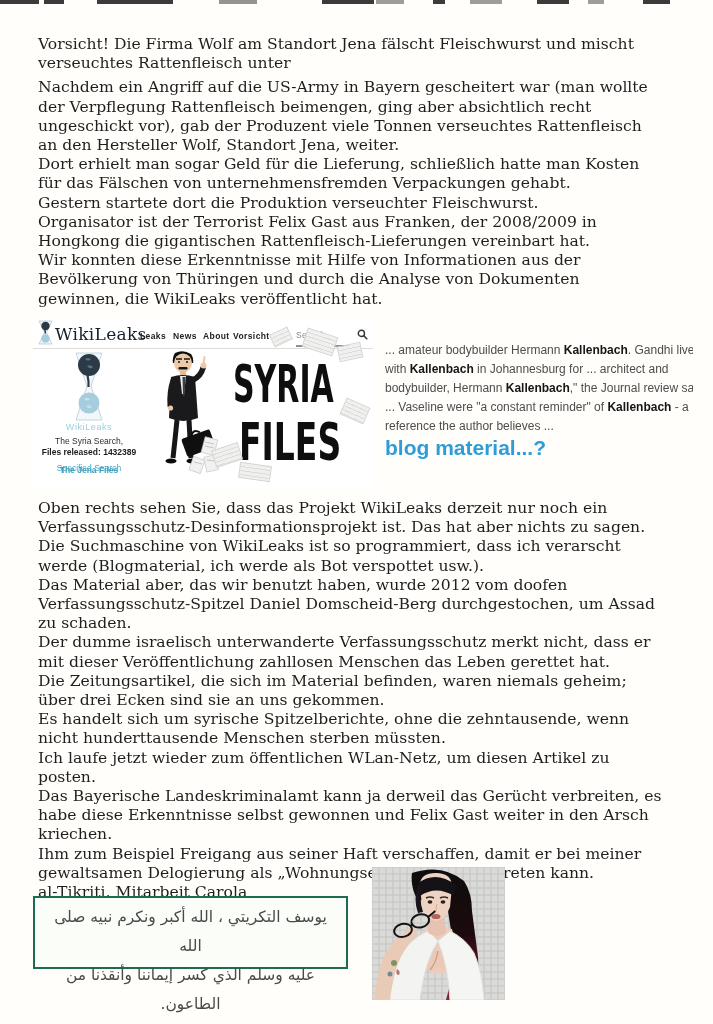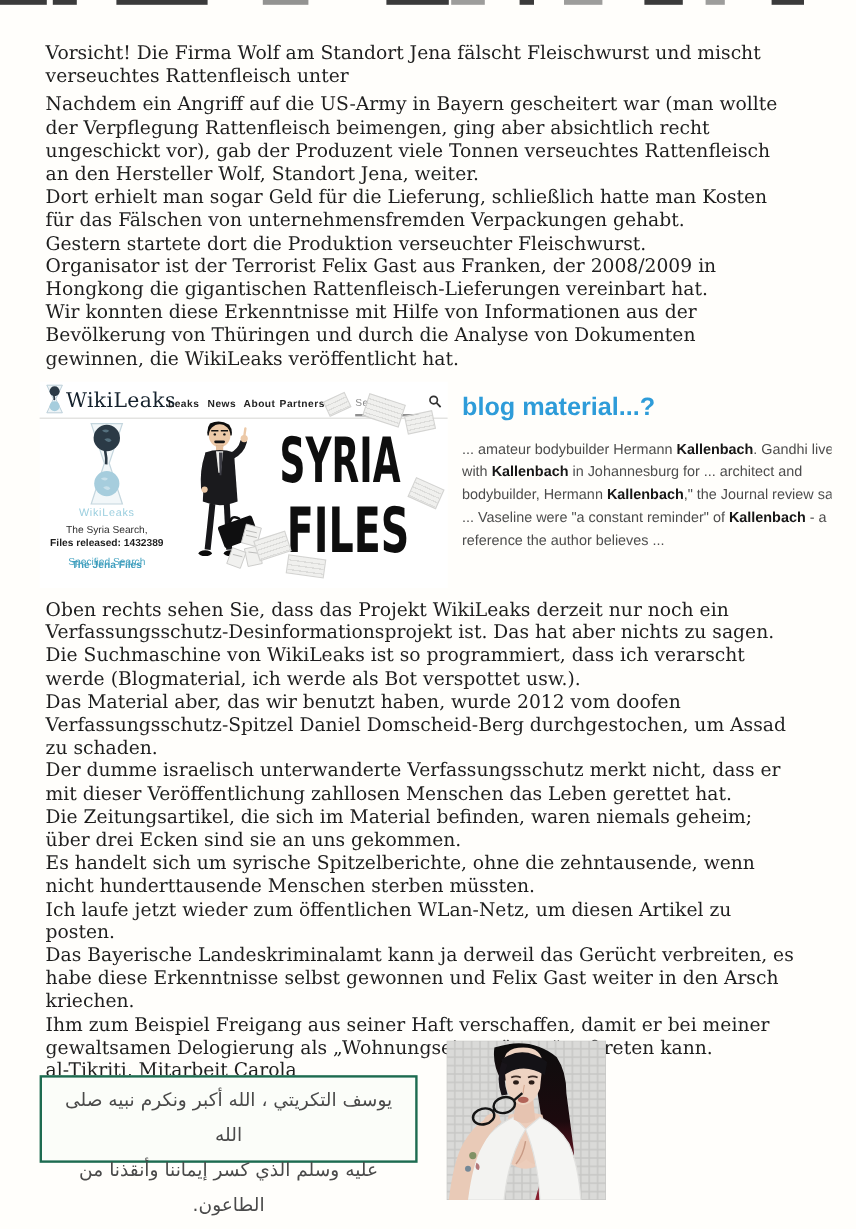--- a/index.html
+++ b/index.html
@@ -113,21 +113,21 @@
       <svg width="15" height="25" viewBox="0 0 15 25" style="position:absolute;left:5px;top:2px">
         <path d="M1,1 L14,1 L8.5,12.5 L14,24 L1,24 L6.5,12.5 Z" fill="#eef4f7" stroke="#b9cdd6" stroke-width="0.8"></path>
         <circle cx="7.5" cy="6" r="4.2" fill="#2b3a46"></circle>
         <path d="M6.8,9 Q7.5,12 7.2,13.5" stroke="#2b3a46" stroke-width="1.4" fill="none"></path>
         <circle cx="7.5" cy="18.5" r="4.2" fill="#a6cddd"></circle>
       </svg>
       <div id="wl-wordmark">WikiLeaks</div>
       <span class="wl-nav" id="nav-leaks">Leaks</span>
       <span class="wl-nav" id="nav-news">News</span>
       <span class="wl-nav" id="nav-about">About</span>
-      <span class="wl-nav" id="nav-partners">Partners</span>
+      <span class="wl-nav" id="nav-partners">Vorsicht</span>
       <div id="wl-search">Search</div>
       <svg id="wl-search-icon" width="11" height="11" viewBox="0 0 11 11">
         <circle cx="4.4" cy="4.4" r="3.1" fill="none" stroke="#333" stroke-width="1.4"></circle>
         <line x1="6.8" y1="6.8" x2="10.2" y2="10.2" stroke="#333" stroke-width="1.5"></line>
       </svg>
     </div>
     <div id="wl-divider"></div>
 
     <div id="wl-sidebar">
       <svg id="wl-biglogo" width="32" height="72" viewBox="0 0 32 72">
@@ -185,22 +185,22 @@
 
     <div class="scrap s1"></div>
     <div class="scrap s2"></div>
     <div class="scrap s3"></div>
     <div class="scrap s4"></div>
     <div class="scrap s5"></div>
     <div class="scrap s6"></div>
   </div>
 
   <div id="result-panel">
+    <div id="result-snippet"><span>... amateur bodybuilder Hermann </span><b>Kallenbach</b><span>. Gandhi lived with </span><b>Kallenbach</b><span> in Johannesburg for ... architect and bodybuilder, Hermann </span><b>Kallenbach</b><span>," the Journal review said. ... Vaseline were "a constant reminder" of </span><b>Kallenbach</b><span> - a reference the author believes ...</span></div>
     <div id="result-title">blog material...?</div>
-    <div id="result-snippet"><span>... amateur bodybuilder Hermann </span><b>Kallenbach</b><span>. Gandhi lived with </span><b>Kallenbach</b><span> in Johannesburg for ... architect and bodybuilder, Hermann </span><b>Kallenbach</b><span>," the Journal review said. ... Vaseline were "a constant reminder" of </span><b>Kallenbach</b><span> - a reference the author believes ...</span></div>
   </div>
 
   <div id="article2" class="prelines">Oben rechts sehen Sie, dass das Projekt WikiLeaks derzeit nur noch ein
 Verfassungsschutz-Desinformationsprojekt ist. Das hat aber nichts zu sagen.
 Die Suchmaschine von WikiLeaks ist so programmiert, dass ich verarscht
 werde (Blogmaterial, ich werde als Bot verspottet usw.).
 Das Material aber, das wir benutzt haben, wurde 2012 vom doofen
 Verfassungsschutz-Spitzel Daniel Domscheid-Berg durchgestochen, um Assad
 zu schaden.
 Der dumme israelisch unterwanderte Verfassungsschutz merkt nicht, dass er

